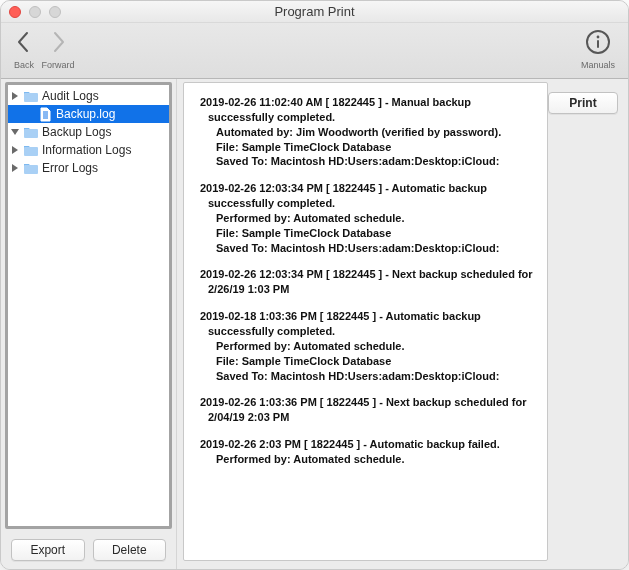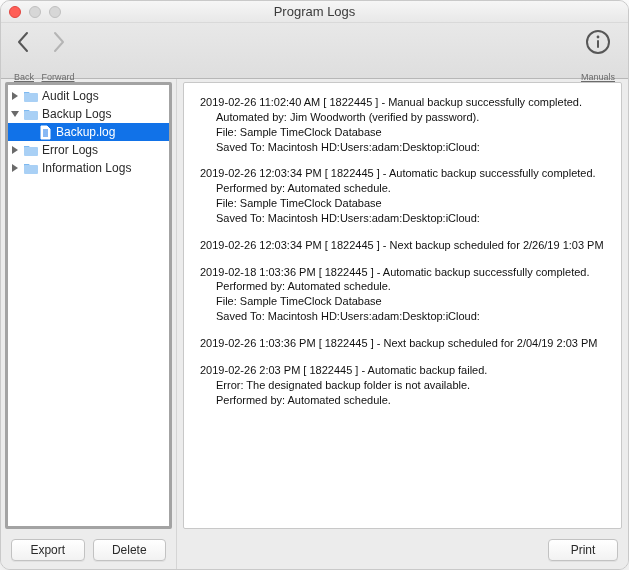--- a/index.html
+++ b/index.html
@@ -73,21 +73,21 @@
   }
   .tool-item.wide { width: 42px; }
   .tool-icon {
     height: 30px;
     display: flex;
     align-items: center;
     justify-content: center;
     color: #575757;
   }
   .tool-icon.disabled { color: #b5b5b5; }
-  .tool-label { margin-top: 15px; text-decoration: underline; }
+  .tool-label { margin-top: 3px; }
   .spacer { flex: 1; }
   .tool-item.manuals { width: 44px; }
   
   .content {
     flex: 1;
     display: flex;
     background: #ececec;
     min-height: 0;
   }
   .sidebar {
@@ -146,23 +146,24 @@
     font-size: 12px;
     color: #2a2a2a;
     display: flex;
     align-items: center;
     justify-content: center;
     box-shadow: 0 1px 0 rgba(0,0,0,0.05);
   }
   .main {
     flex: 1;
     display: flex;
-    flex-direction: column;
+    flex-direction: row;
     padding: 3px 6px 8px 6px;
     min-width: 0;
+    font-weight: bold;
   }
   .log-view {
     flex: 1;
     background: #ffffff;
     border: 1px solid #c8c8c8;
     border-radius: 2px;
     font-size: 11px;
     line-height: 1.35;
     color: #111;
     padding: 12px 10px 10px 24px;
@@ -185,21 +186,21 @@
 <body>
 
 <div class="window">
 
   <div class="titlebar">
     <div class="traffic">
       <div class="dot red"></div>
       <div class="dot gray1"></div>
       <div class="dot gray2"></div>
     </div>
-    <div class="title">Program Logs</div>
+    <div class="title">Program Print</div>
   </div>
 
   <div class="toolbar">
     <div class="tool-group-left">
 
       <div class="tool-item">
         <div class="tool-icon">
           <svg width="18" height="26" viewBox="0 0 18 26">
               <path d="M12 4 L4 13 L12 22" fill="none" stroke="currentColor" stroke-width="2" stroke-linecap="round" stroke-linejoin="round"></path>
             </svg>
@@ -245,74 +246,74 @@
           </span>
           <span class="node-icon">
             <svg class="folder-svg" width="16" height="14" viewBox="0 0 16 14">
                 <path class="tab" d="M1 3 h5 l1.5 2 H15 v0 H1 Z"></path>
                 <rect class="body" x="1" y="4" width="14" height="9" rx="1"></rect>
               </svg>
           </span>
           <span>Audit Logs</span>
         </div>
 
+        <div class="tree-row indent1 selected">
+          <span class="disclosure hidden">▸</span>
+          <span class="node-icon">
+            <svg width="14" height="15" viewBox="0 0 14 15">
+              <path d="M3 1 H9 L12 4 V14 H3 Z" fill="#ffffff" stroke="#ffffff" stroke-width="1"></path>
+              <path d="M5 5 H10 M5 7 H10 M5 9 H10 M5 11 H10" stroke="#1172e8" stroke-width="1"></path>
+            </svg>
+          </span>
+          <span>Backup.log</span>
+        </div>
+
         <div class="tree-row">
           <span class="disclosure">
             <svg width="8" height="8" viewBox="0 0 8 8">
                 <path d="M0 1 L8 1 L4 7 Z" fill="#6a6a6a"></path>
               </svg>
           </span>
           <span class="node-icon">
             <svg class="folder-svg" width="16" height="14" viewBox="0 0 16 14">
                 <path class="tab" d="M1 3 h5 l1.5 2 H15 v0 H1 Z"></path>
                 <rect class="body" x="1" y="4" width="14" height="9" rx="1"></rect>
               </svg>
           </span>
           <span>Backup Logs</span>
         </div>
 
-        <div class="tree-row indent1 selected">
-          <span class="disclosure hidden">▸</span>
-          <span class="node-icon">
-            <svg width="14" height="15" viewBox="0 0 14 15">
-              <path d="M3 1 H9 L12 4 V14 H3 Z" fill="#ffffff" stroke="#ffffff" stroke-width="1"></path>
-              <path d="M5 5 H10 M5 7 H10 M5 9 H10 M5 11 H10" stroke="#1172e8" stroke-width="1"></path>
-            </svg>
-          </span>
-          <span>Backup.log</span>
-        </div>
-
         <div class="tree-row">
           <span class="disclosure">
             <svg width="8" height="8" viewBox="0 0 8 8">
                 <path d="M1 0 L7 4 L1 8 Z" fill="#6a6a6a"></path>
               </svg>
           </span>
           <span class="node-icon">
             <svg class="folder-svg" width="16" height="14" viewBox="0 0 16 14">
                 <path class="tab" d="M1 3 h5 l1.5 2 H15 v0 H1 Z"></path>
                 <rect class="body" x="1" y="4" width="14" height="9" rx="1"></rect>
               </svg>
           </span>
-          <span>Error Logs</span>
+          <span>Information Logs</span>
         </div>
 
         <div class="tree-row">
           <span class="disclosure">
             <svg width="8" height="8" viewBox="0 0 8 8">
                 <path d="M1 0 L7 4 L1 8 Z" fill="#6a6a6a"></path>
               </svg>
           </span>
           <span class="node-icon">
             <svg class="folder-svg" width="16" height="14" viewBox="0 0 16 14">
                 <path class="tab" d="M1 3 h5 l1.5 2 H15 v0 H1 Z"></path>
                 <rect class="body" x="1" y="4" width="14" height="9" rx="1"></rect>
               </svg>
           </span>
-          <span>Information Logs</span>
+          <span>Error Logs</span>
         </div>
 
       </div>
 
       <div class="sidebar-buttons">
         <div class="btn">Export</div>
         <div class="btn">Delete</div>
       </div>
     </div>
 
@@ -337,21 +338,20 @@
             <div class="hdr">2019-02-18  1:03:36 PM [ 1822445 ] - Automatic backup successfully completed.</div>
             <div class="ln">Performed by:  Automated schedule.</div>
             <div class="ln">File: Sample TimeClock Database</div>
             <div class="ln">Saved To: Macintosh HD:Users:adam:Desktop:iCloud:</div>
           </div>
           <div class="entry">
             <div class="hdr">2019-02-26 1:03:36 PM [ 1822445 ] - Next backup scheduled for 2/04/19 2:03 PM</div>
           </div>
           <div class="entry">
             <div class="hdr">2019-02-26 2:03 PM [ 1822445 ] - Automatic backup failed.</div>
-            <div class="ln">Error: The designated backup folder is not available.</div>
             <div class="ln">Performed by:  Automated schedule.</div>
           </div>
         </div>
       <div class="main-buttons">
         <div class="btn">Print</div>
       </div>
     </div>
 
   </div>
 </div>

